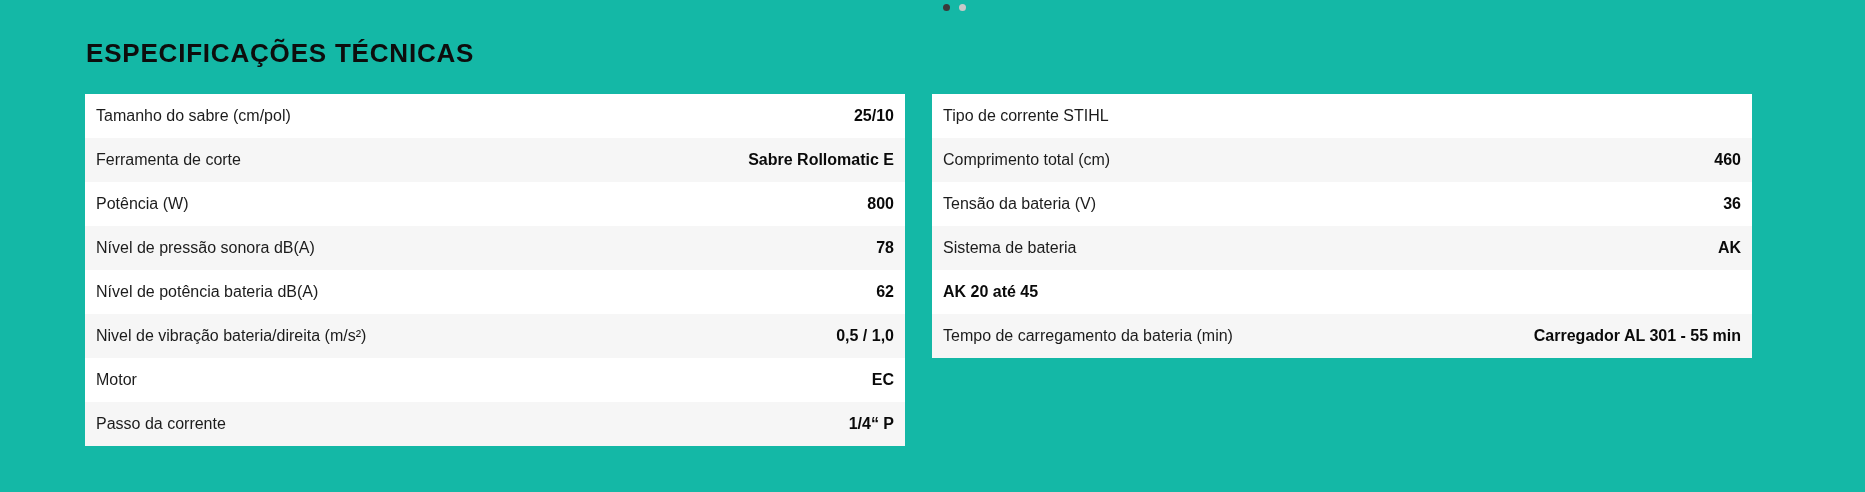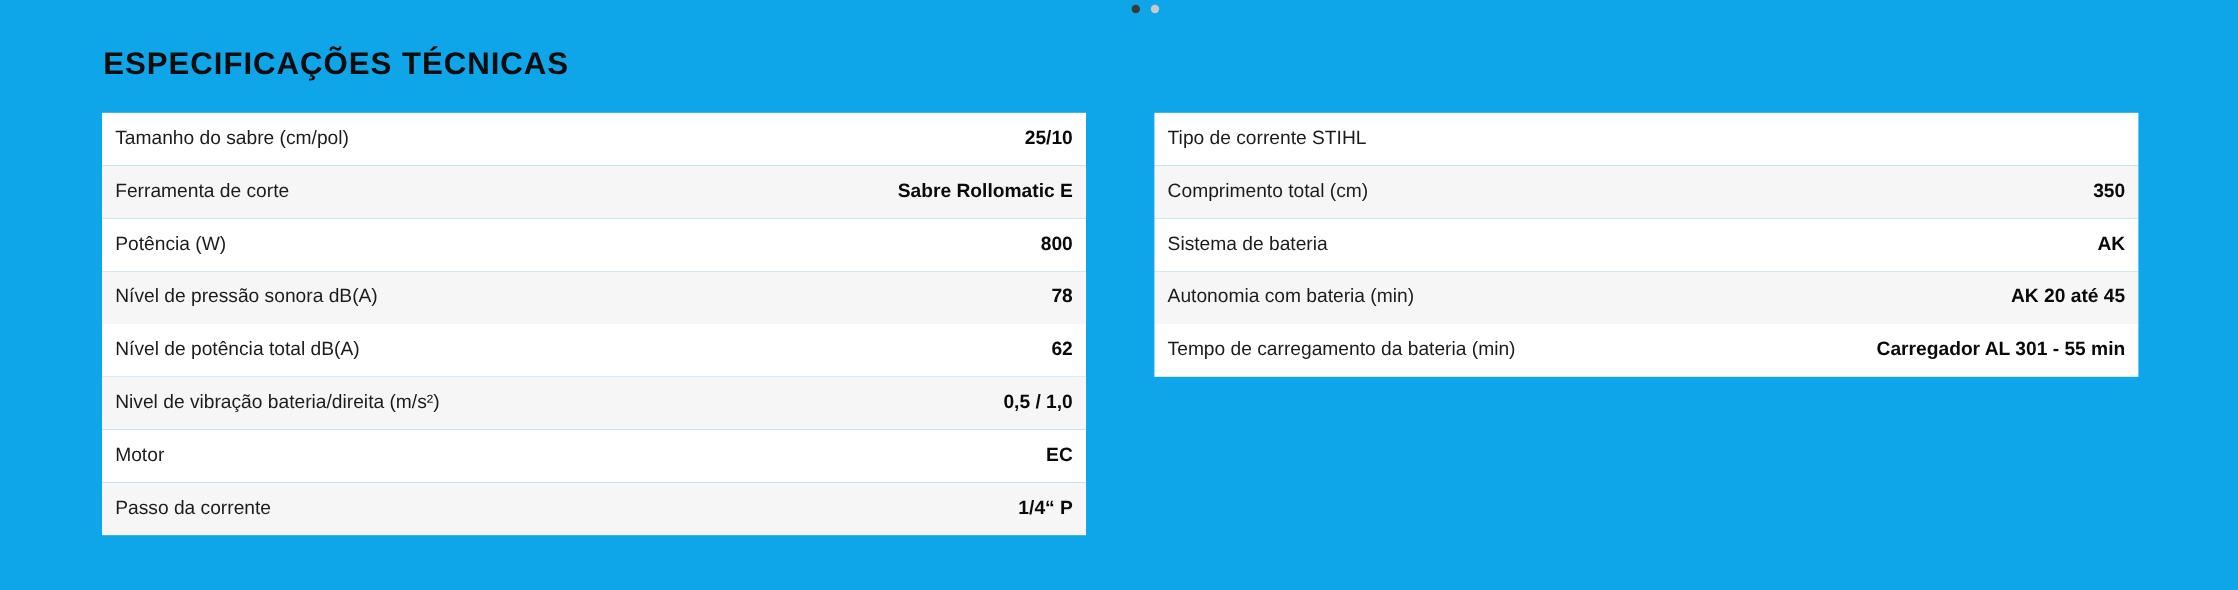--- a/index.html
+++ b/index.html
@@ -5,21 +5,21 @@
   * { margin: 0; padding: 0; box-sizing: border-box; }
   html, body { background: #ffffff; }
   body {
     font-family: "Liberation Sans", sans-serif;
     color: #111111;
   }
   .page {
     position: relative;
     width: 1865px;
     height: 492px;
-    background: #0ea5e9;
+    background: #14b8a6;
     overflow: hidden;
   }
   .carousel-dots {
     position: absolute;
     top: 4px;
     left: 943px;
     display: flex;
     gap: 9px;
     align-items: center;
   }
@@ -39,21 +39,21 @@
     font-weight: 800;
     letter-spacing: 0.8px;
     color: #0d0d0d;
     text-transform: uppercase;
   }
   .tables-wrap {
     position: absolute;
     top: 94px;
     left: 85px;
     display: flex;
-    gap: 57px;
+    gap: 27px;
   }
   .spec-table {
     width: 820px;
   }
   .spec-row {
     height: 44px;
     display: flex;
     align-items: center;
     justify-content: space-between;
     padding: 0 11px;
@@ -101,21 +101,21 @@
       </div>
       <div class="spec-row">
         <span class="spec-label">Potência (W)</span>
         <span class="spec-value">800</span>
       </div>
       <div class="spec-row">
         <span class="spec-label">Nível de pressão sonora dB(A)</span>
         <span class="spec-value">78</span>
       </div>
       <div class="spec-row">
-        <span class="spec-label">Nível de potência total dB(A)</span>
+        <span class="spec-label">Nível de potência bateria dB(A)</span>
         <span class="spec-value">62</span>
       </div>
       <div class="spec-row">
         <span class="spec-label">Nivel de vibração bateria/direita (m/s²)</span>
         <span class="spec-value">0,5 / 1,0</span>
       </div>
       <div class="spec-row">
         <span class="spec-label">Motor</span>
         <span class="spec-value">EC</span>
       </div>
@@ -124,28 +124,31 @@
         <span class="spec-value">1/4“ P</span>
       </div>
     </div>
 
     <div class="spec-table">
       <div class="spec-row">
         <span class="spec-label">Tipo de corrente STIHL</span>
       </div>
       <div class="spec-row">
         <span class="spec-label">Comprimento total (cm)</span>
-        <span class="spec-value">350</span>
+        <span class="spec-value">460</span>
+      </div>
+      <div class="spec-row">
+        <span class="spec-label">Tensão da bateria (V)</span>
+        <span class="spec-value">36</span>
       </div>
       <div class="spec-row">
         <span class="spec-label">Sistema de bateria</span>
         <span class="spec-value">AK</span>
       </div>
       <div class="spec-row">
-        <span class="spec-label">Autonomia com bateria (min)</span>
         <span class="spec-value">AK 20 até 45</span>
       </div>
       <div class="spec-row">
         <span class="spec-label">Tempo de carregamento da bateria (min)</span>
         <span class="spec-value">Carregador AL 301 - 55 min</span>
       </div>
     </div>
 
   </div>
 </div>

